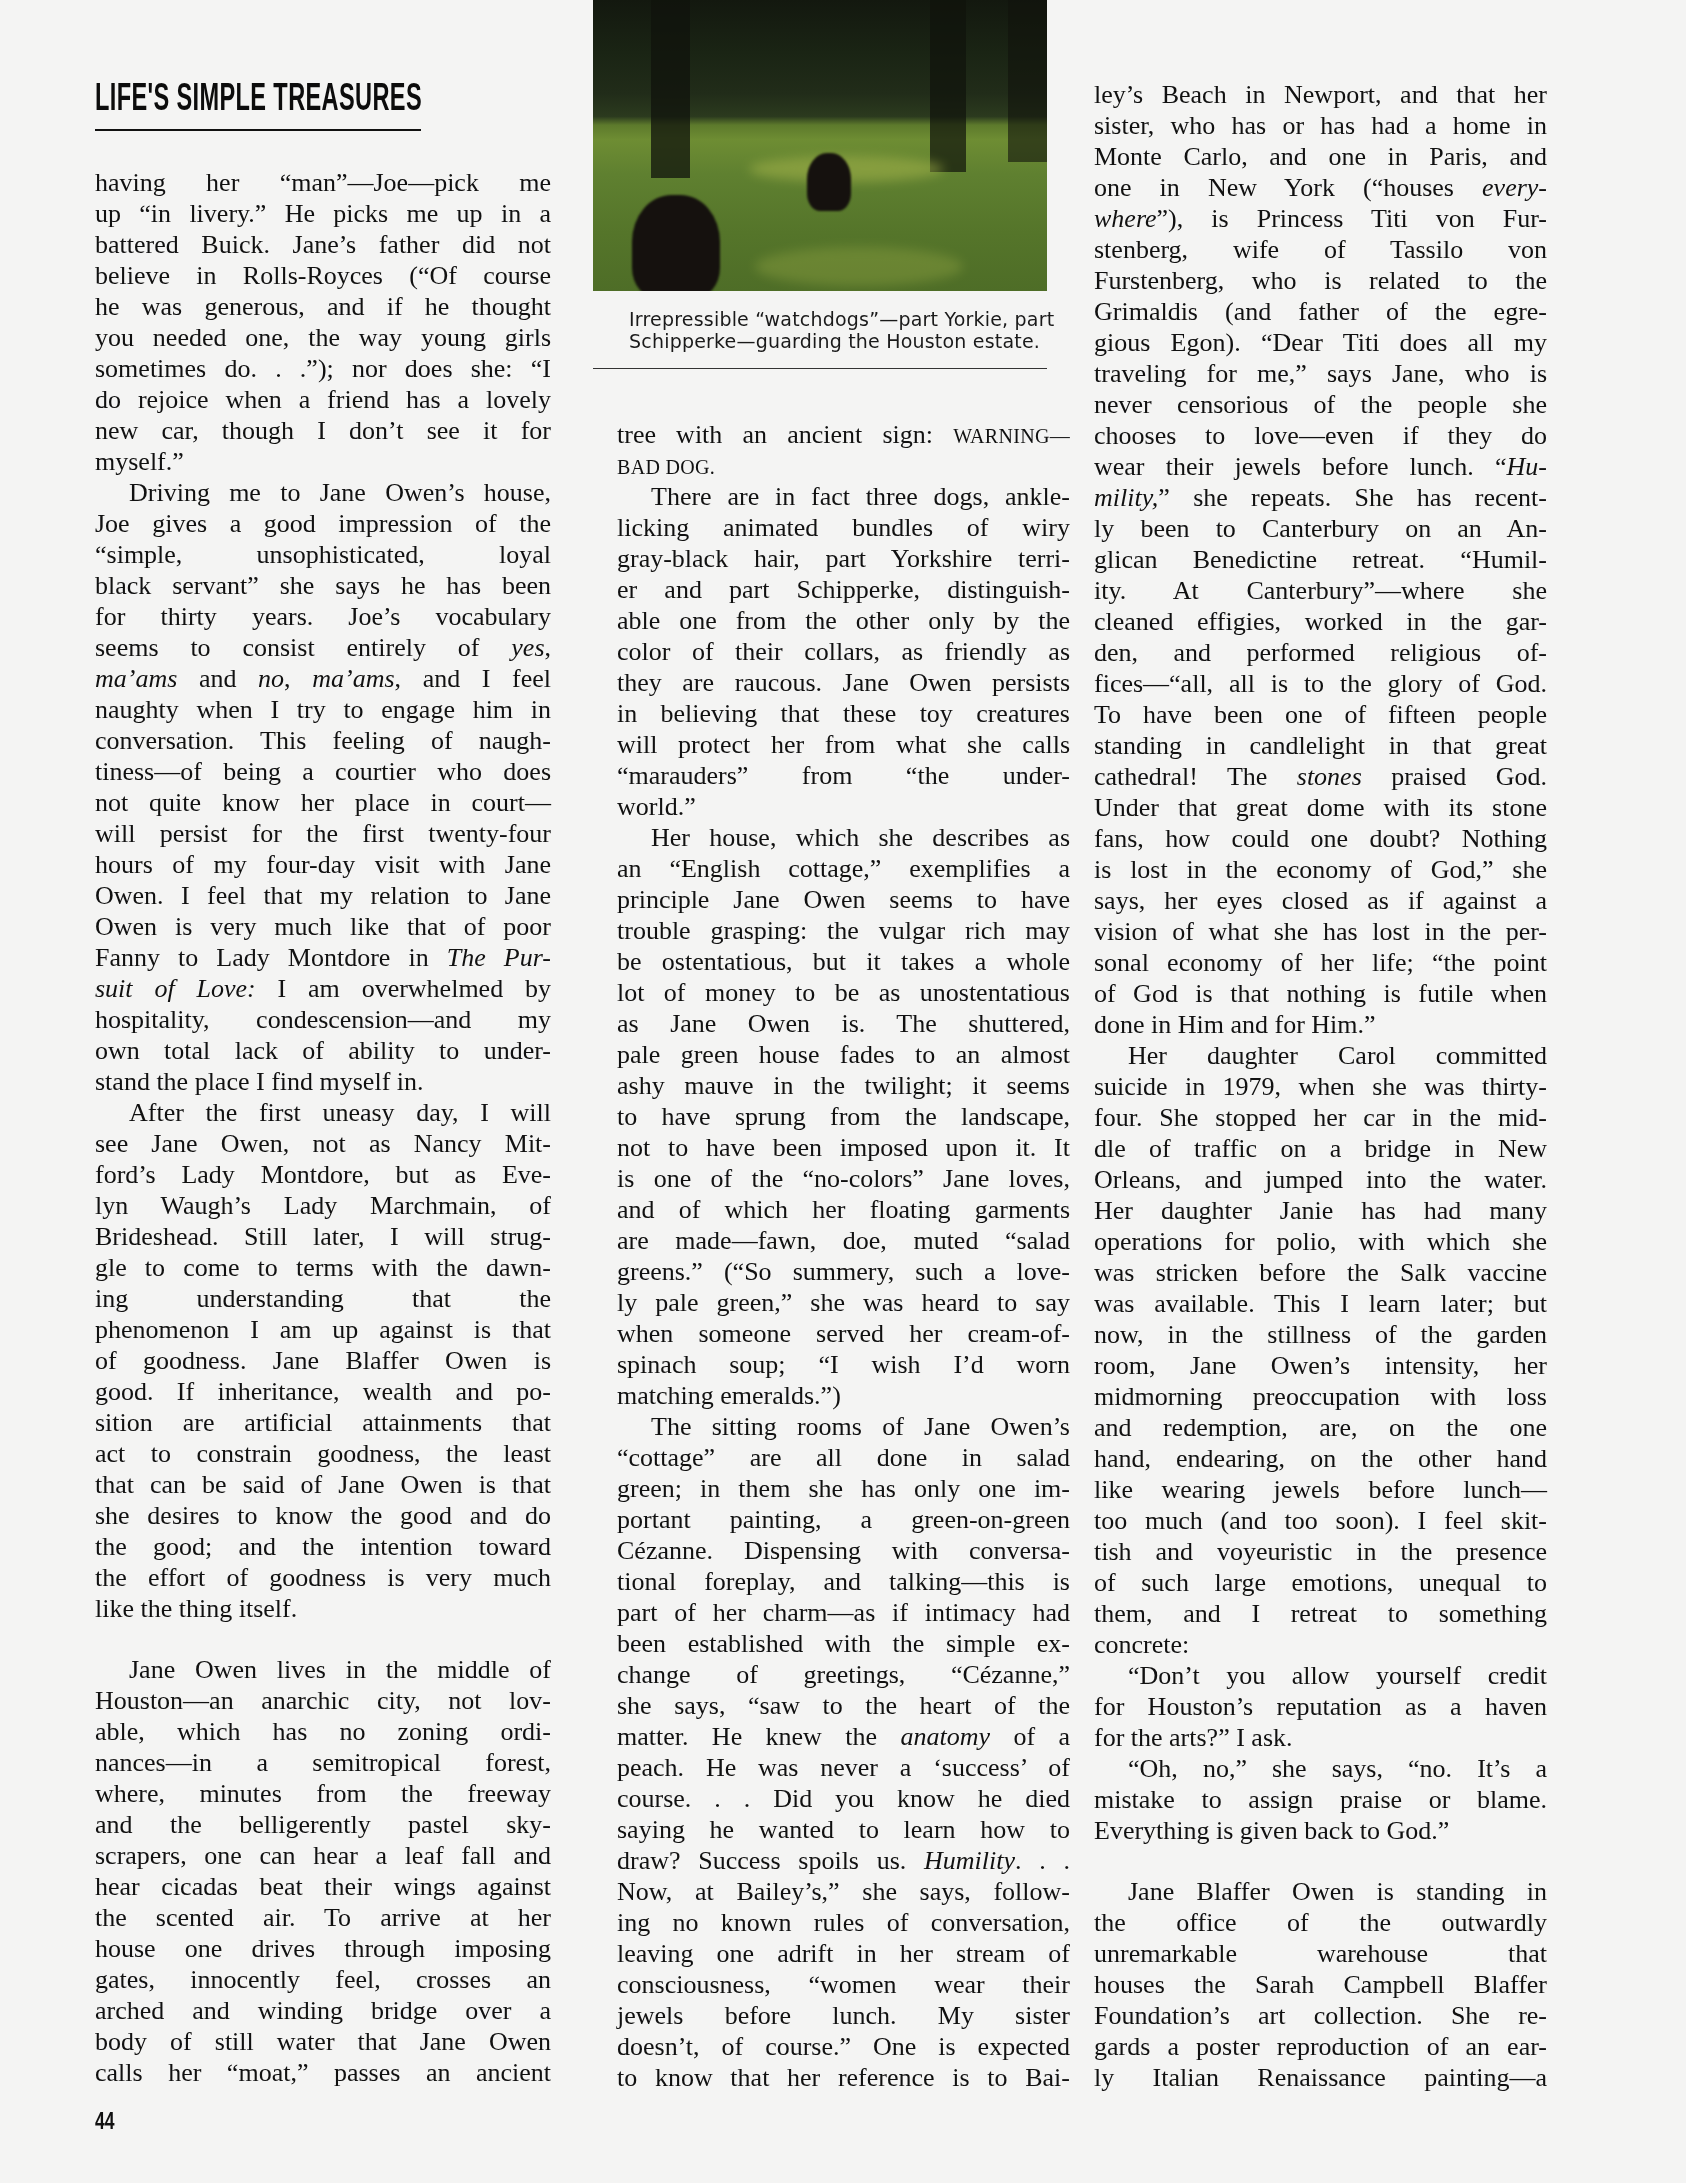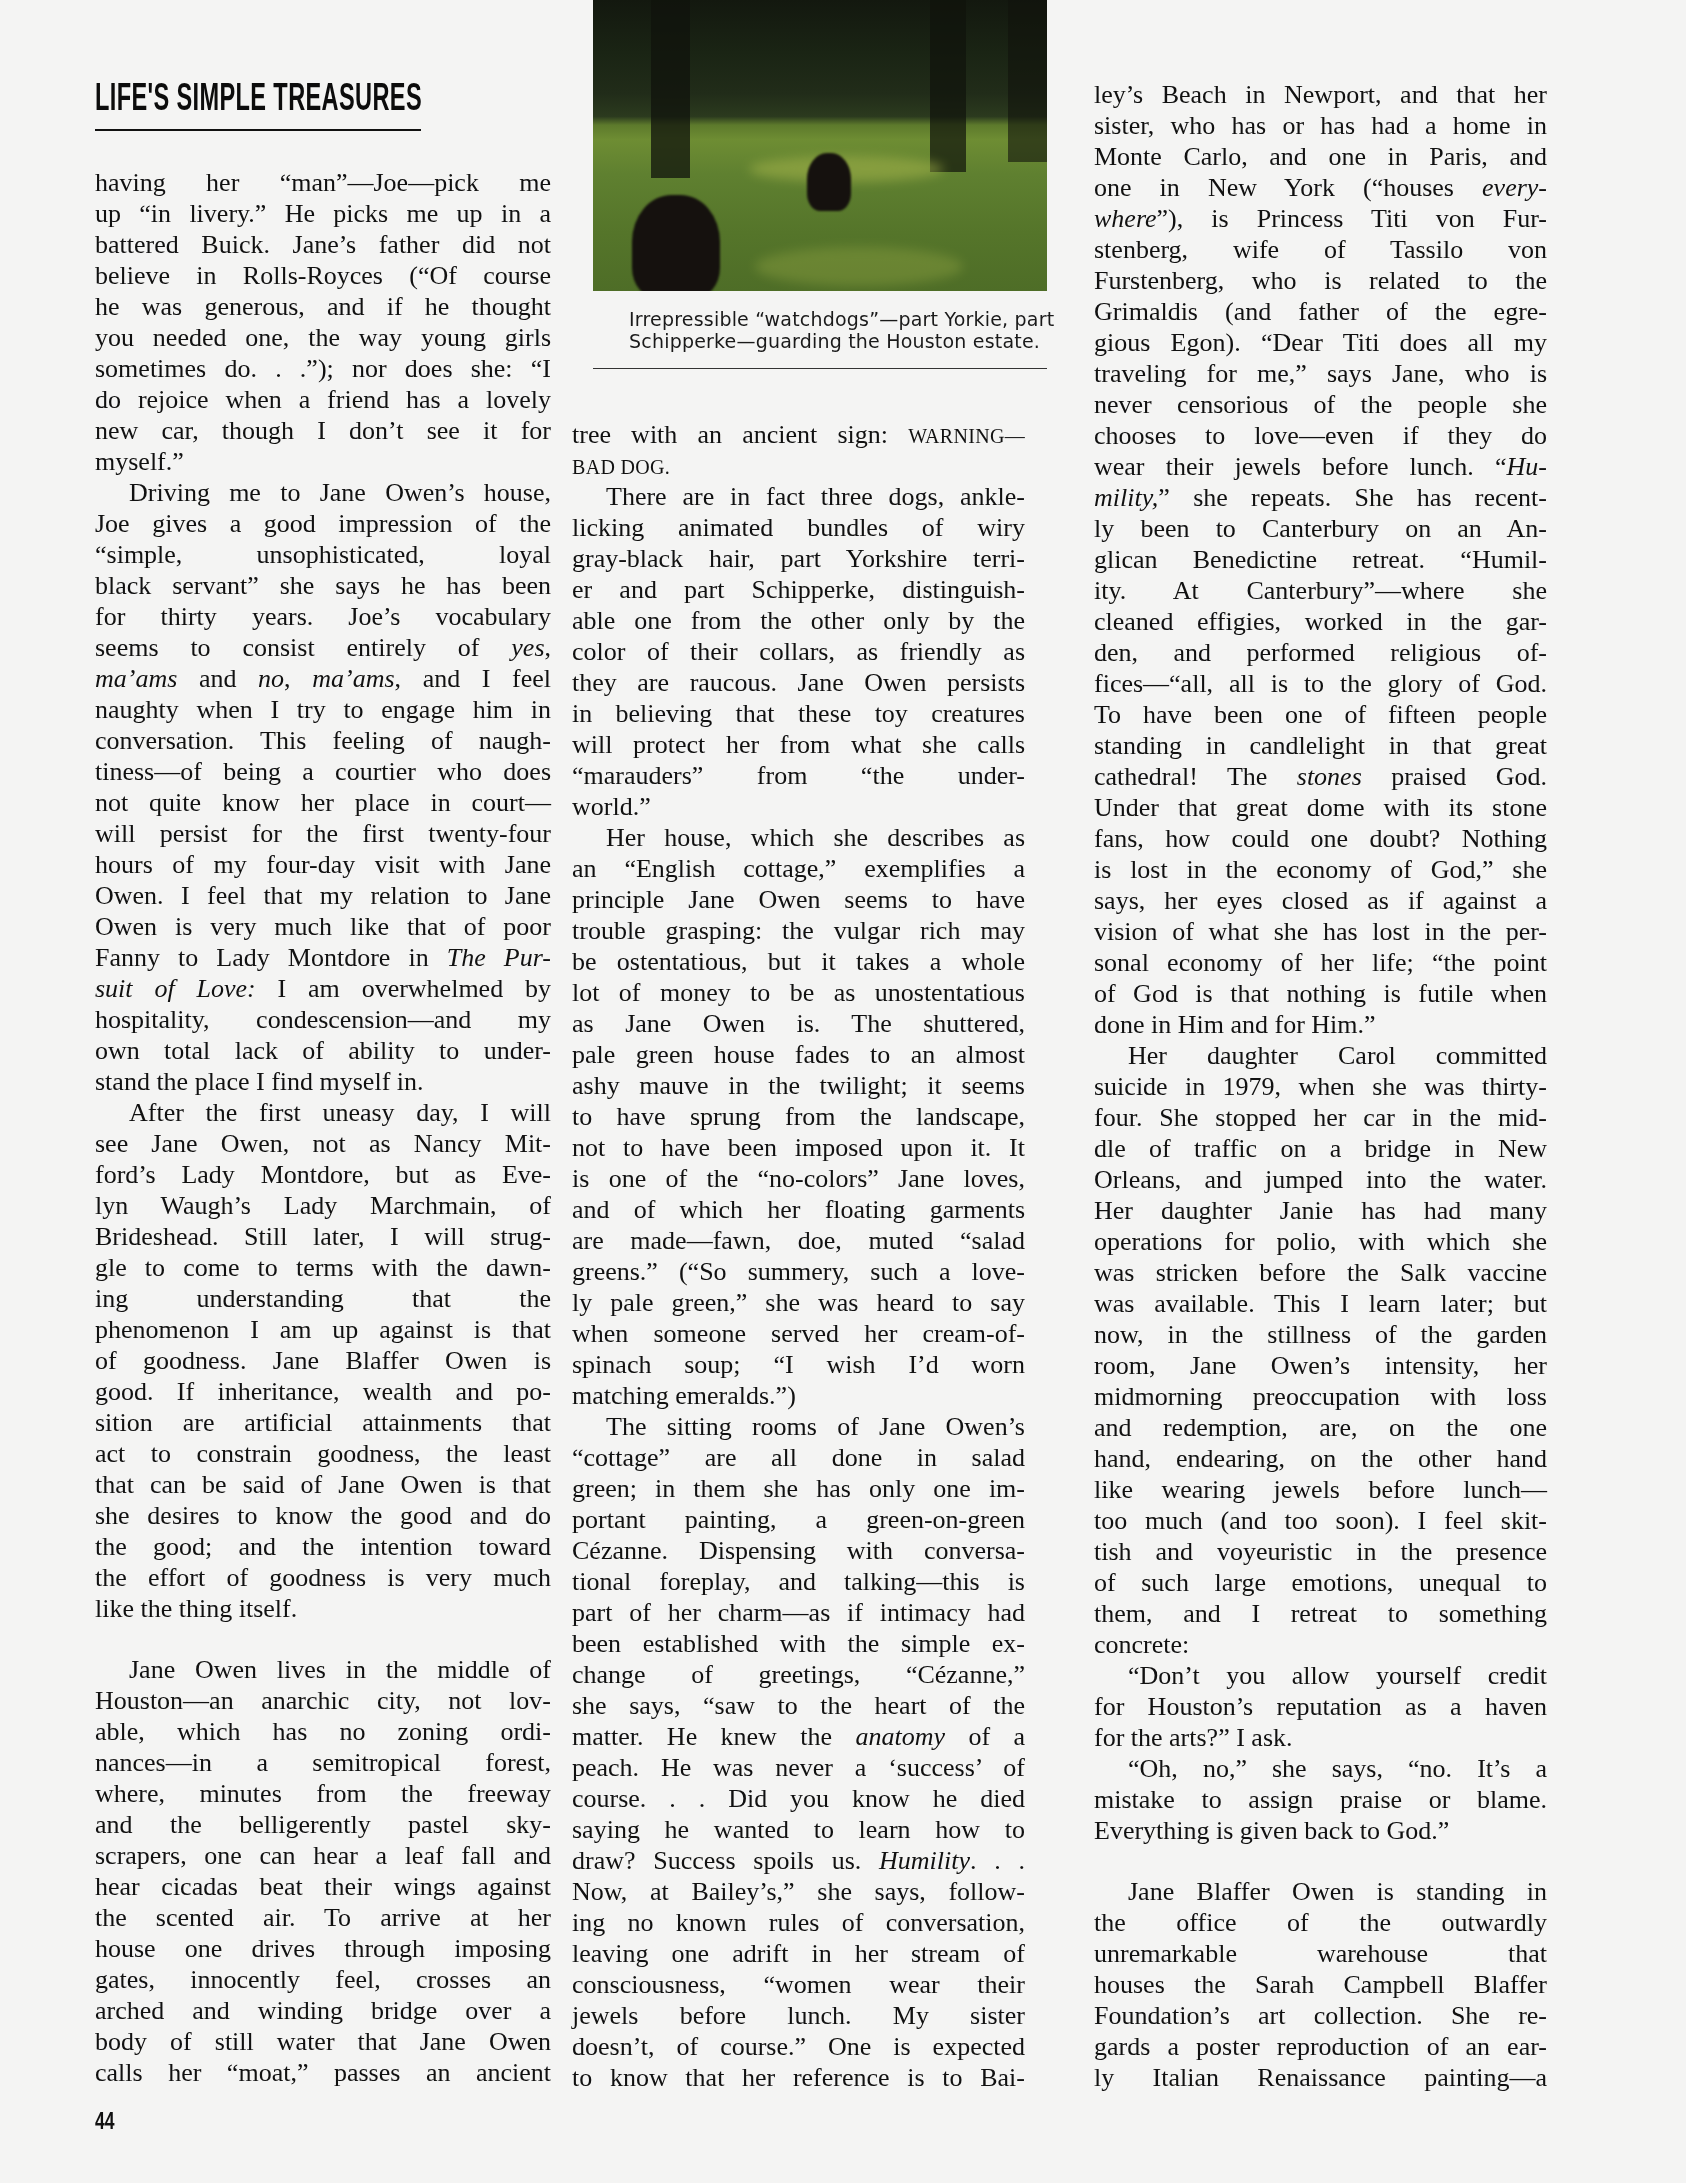--- a/index.html
+++ b/index.html
@@ -14,21 +14,21 @@
     font-weight:bold; font-size:38px; line-height:48px;
     letter-spacing:0.6px; color:#0c0c0c;
     transform:scaleX(0.62); transform-origin:left top;
     white-space:nowrap;
   }
   .title-rule {
     position:absolute; left:95px; top:129px; width:326px; height:1.9px; background:#111;
   }
   .col { position:absolute; }
   .col1 { left:95px; top:167px; width:456px; }
-  .col2 { left:572px; top:419px; width:453px; }
+  .col2 { left:617px; top:419px; width:453px; }
   .col3 { left:1094px; top:79px; width:453px; }
   .line {
     display:block; font-size:26px; line-height:31px; height:31px;
     text-align:justify; text-align-last:justify; white-space:nowrap;
     overflow:visible;
   }
   .line.last { text-align-last:left; }
   .line.indent { text-indent:34px; }
   .line.gap { margin-top:30px; }
   .sc { font-size:20px; letter-spacing:0.3px; }

